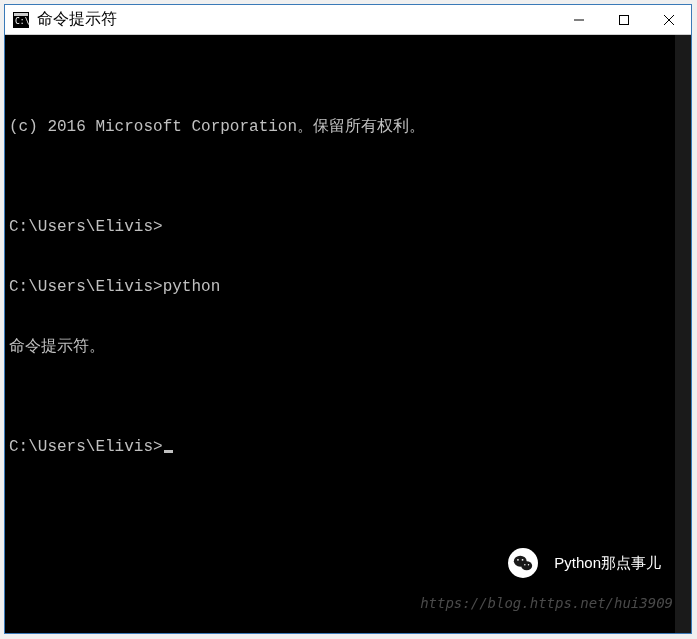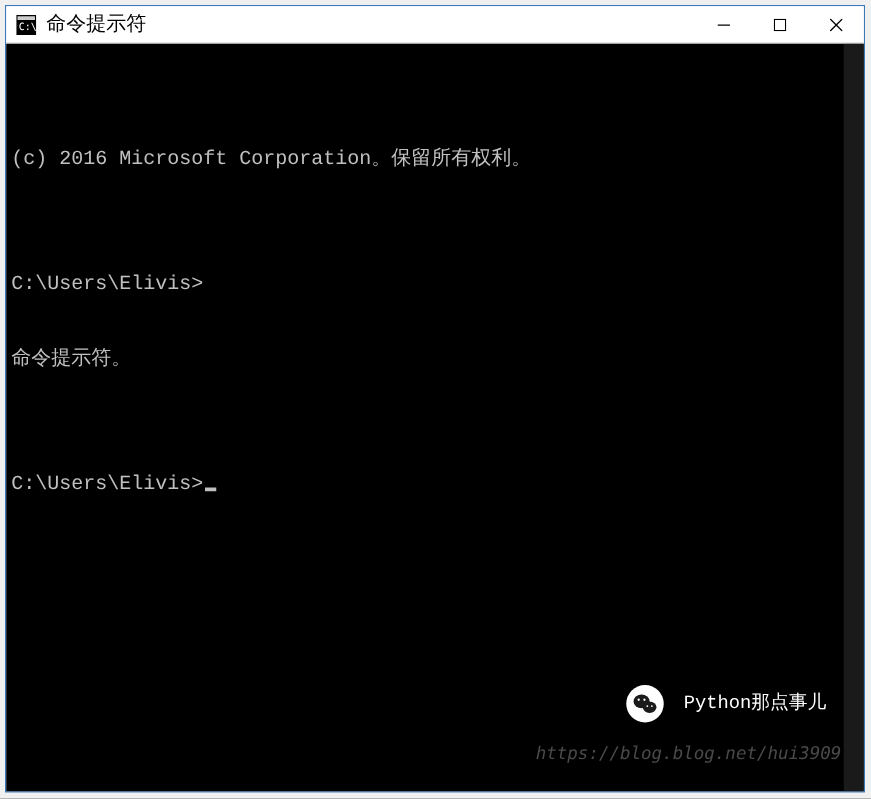--- a/index.html
+++ b/index.html
@@ -91,21 +91,21 @@
     }
     .wechat-badge {
       position: absolute;
       right: 30px;
       bottom: 55px;
       display: flex;
       align-items: center;
       gap: 16px;
       color: #fff;
       font-size: 15px;
-      font-family: Liberation Mono, monospace;
+      font-family: Liberation Sans, sans-serif;
     }
     .wechat-icon {
       width: 30px;
       height: 30px;
       border-radius: 50%;
       background: #fff;
       display: flex;
       align-items: center;
       justify-content: center;
     }
@@ -149,34 +149,35 @@
           <line x1="10" y1="0" x2="0" y2="10" stroke="#000" stroke-width="1"></line>
         </svg>
       </div>
     </div>
   </div>
   <div class="terminal">
     <div>
       <div class="terminal-line">(c) 2016 Microsoft Corporation。保留所有权利。</div>
       <div class="terminal-line"></div>
       <div class="terminal-line">C:\Users\Elivis&gt;</div>
+      <div class="terminal-line">C:\Users\Elivis&gt;python</div>
       <div class="terminal-line">命令提示符。</div>
       <div class="terminal-line"></div>
       <div class="terminal-line"><span>C:\Users\Elivis&gt;</span><span class="cursor"></span></div>
     </div>
     <div class="scrollbar"></div>
 
     <div class="wechat-badge">
       <span class="wechat-icon">
         <svg width="22" height="22" viewBox="0 0 24 24">
           <ellipse cx="9" cy="10" rx="7" ry="6" fill="#1a1a1a"></ellipse>
           <ellipse cx="16" cy="15" rx="6" ry="5" fill="#1a1a1a"></ellipse>
           <circle cx="6.5" cy="8.5" r="1" fill="#fff"></circle>
           <circle cx="11.5" cy="8.5" r="1" fill="#fff"></circle>
           <circle cx="14" cy="14" r="0.8" fill="#fff"></circle>
           <circle cx="18" cy="14" r="0.8" fill="#fff"></circle>
         </svg>
       </span>
       <span>Python那点事儿</span>
     </div>
-    <div class="watermark">https://blog.blog.net/hui3909</div>
+    <div class="watermark">https://blog.https.net/hui3909</div>
   </div>
 </div>
 
 </body></html>

